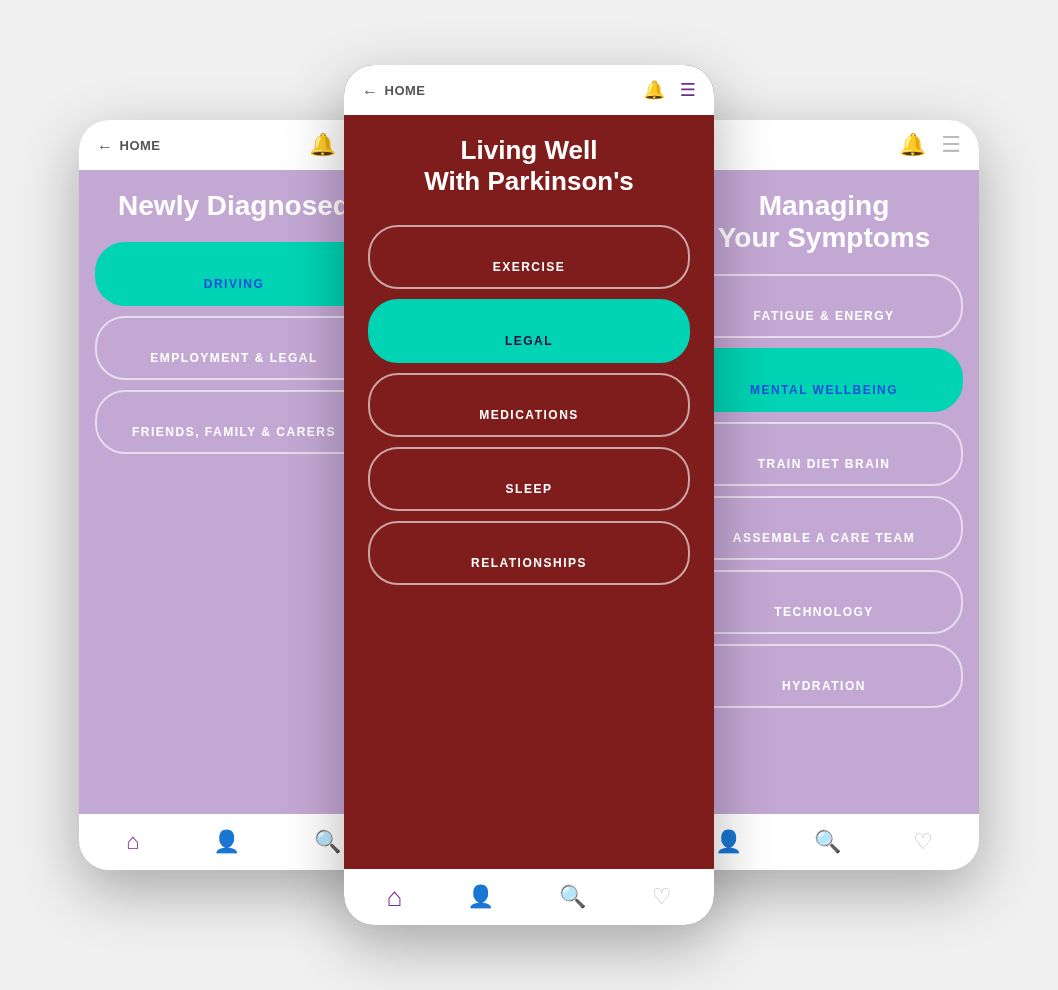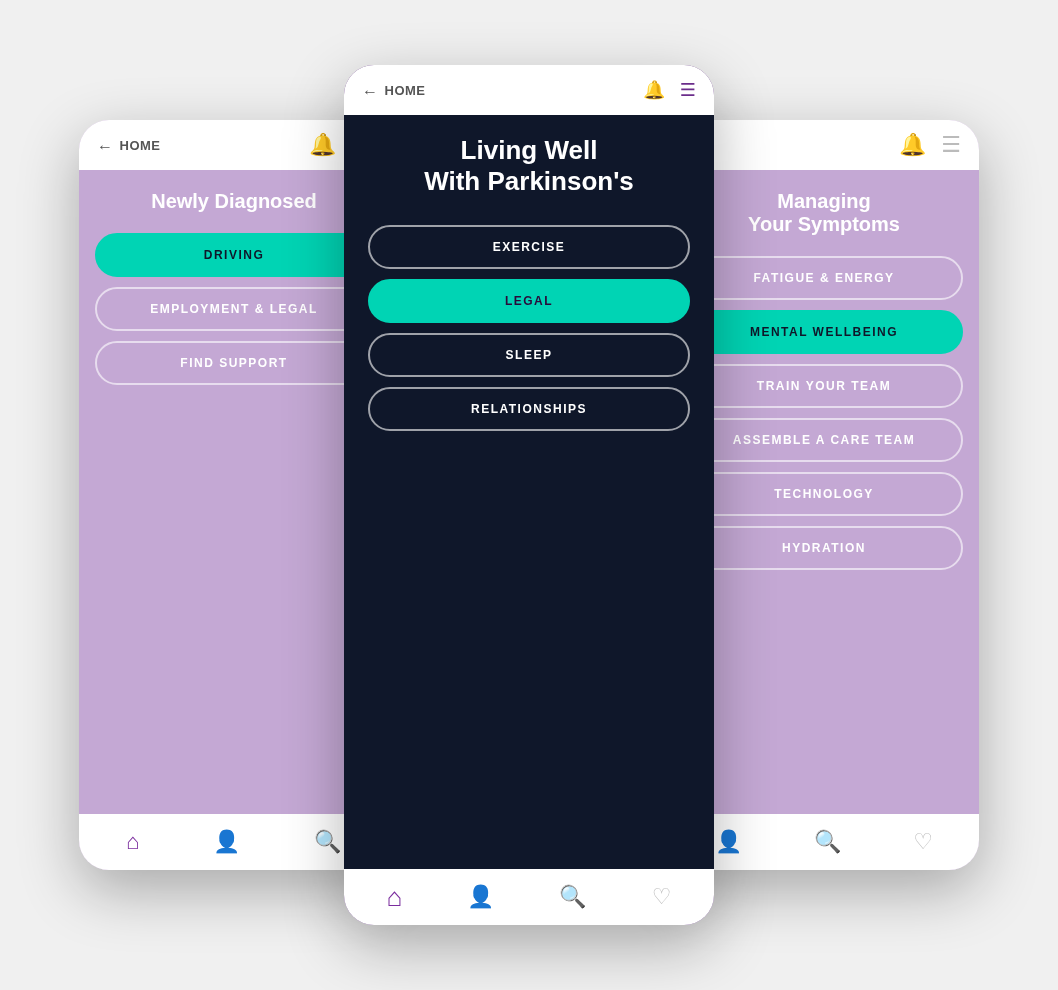--- a/index.html
+++ b/index.html
@@ -129,35 +129,35 @@
 
     
     .phone-left .screen-content,
     .phone-right .screen-content {
       background: #c4a8d4;
       padding: 20px 16px 10px;
     }
 
     
     .phone-center .screen-content {
-      background: #0f172a;
+      background: #7f1d1d;
       padding: 20px 24px 10px;
     }
 
     .screen-title {
       color: white;
       font-size: 26px;
       font-weight: 800;
       text-align: center;
       margin-bottom: 28px;
       line-height: 1.2;
     }
 
     .side-title {
-      font-size: 20px;
+      font-size: 28px;
       color: white;
       font-weight: 800;
       text-align: center;
       margin-bottom: 20px;
     }
 
     
     .menu-btn {
       display: flex;
       align-items: center;
@@ -170,40 +170,41 @@
       background: transparent;
       width: 100%;
     }
 
     .menu-btn-label {
       font-size: 12px;
       font-weight: 800;
       letter-spacing: 1.5px;
       color: white;
       text-align: center;
+      margin-top: 20px;
     }
 
     
     .menu-btn-active {
       background: #00d4b4;
       border-color: #00d4b4;
     }
 
     .menu-btn-active .menu-btn-label {
       color: #2a0a3a;
     }
 
     
     .side-active {
       background: #00d4b4;
       border-color: #00d4b4;
     }
 
     .side-active .menu-btn-label {
-      color: #0f172a;
+      color: #1d4ed8;
     }
 
     
     .bottom-nav {
       background: white;
       display: flex;
       justify-content: space-around;
       align-items: center;
       padding: 12px 10px;
       min-height: 56px;
@@ -247,21 +248,21 @@
       <div class="screen-content">
         <div class="side-title">Newly Diagnosed</div>
 
         <div class="menu-btn side-active">
           <span class="menu-btn-label">DRIVING</span>
         </div>
         <div class="menu-btn">
           <span class="menu-btn-label">EMPLOYMENT &amp; LEGAL</span>
         </div>
         <div class="menu-btn">
-          <span class="menu-btn-label">FIND SUPPORT</span>
+          <span class="menu-btn-label">FRIENDS, FAMILY &amp; CARERS</span>
         </div>
       </div>
 
       <div class="bottom-nav">
         <span class="nav-icon nav-icon-active">⌂</span>
         <span class="nav-icon">👤</span>
         <span class="nav-icon">🔍</span>
       </div>
     </div>
   </div>
@@ -283,20 +284,23 @@
       <div class="screen-content">
         <div class="screen-title">
           Living Well<br>With Parkinson's
         </div>
 
         <div class="menu-btn">
           <span class="menu-btn-label">EXERCISE</span>
         </div>
         <div class="menu-btn menu-btn-active">
           <span class="menu-btn-label">LEGAL</span>
+        </div>
+        <div class="menu-btn">
+          <span class="menu-btn-label">MEDICATIONS</span>
         </div>
         <div class="menu-btn">
           <span class="menu-btn-label">SLEEP</span>
         </div>
         <div class="menu-btn">
           <span class="menu-btn-label">RELATIONSHIPS</span>
         </div>
       </div>
 
       <div class="bottom-nav">
@@ -323,21 +327,21 @@
           Managing<br>Your Symptoms
         </div>
 
         <div class="menu-btn">
           <span class="menu-btn-label">FATIGUE &amp; ENERGY</span>
         </div>
         <div class="menu-btn side-active">
           <span class="menu-btn-label">MENTAL WELLBEING</span>
         </div>
         <div class="menu-btn">
-          <span class="menu-btn-label">TRAIN YOUR TEAM</span>
+          <span class="menu-btn-label">TRAIN DIET BRAIN</span>
         </div>
         <div class="menu-btn">
           <span class="menu-btn-label">ASSEMBLE A CARE TEAM</span>
         </div>
         <div class="menu-btn">
           <span class="menu-btn-label">TECHNOLOGY</span>
         </div>
         <div class="menu-btn">
           <span class="menu-btn-label">HYDRATION</span>
         </div>

